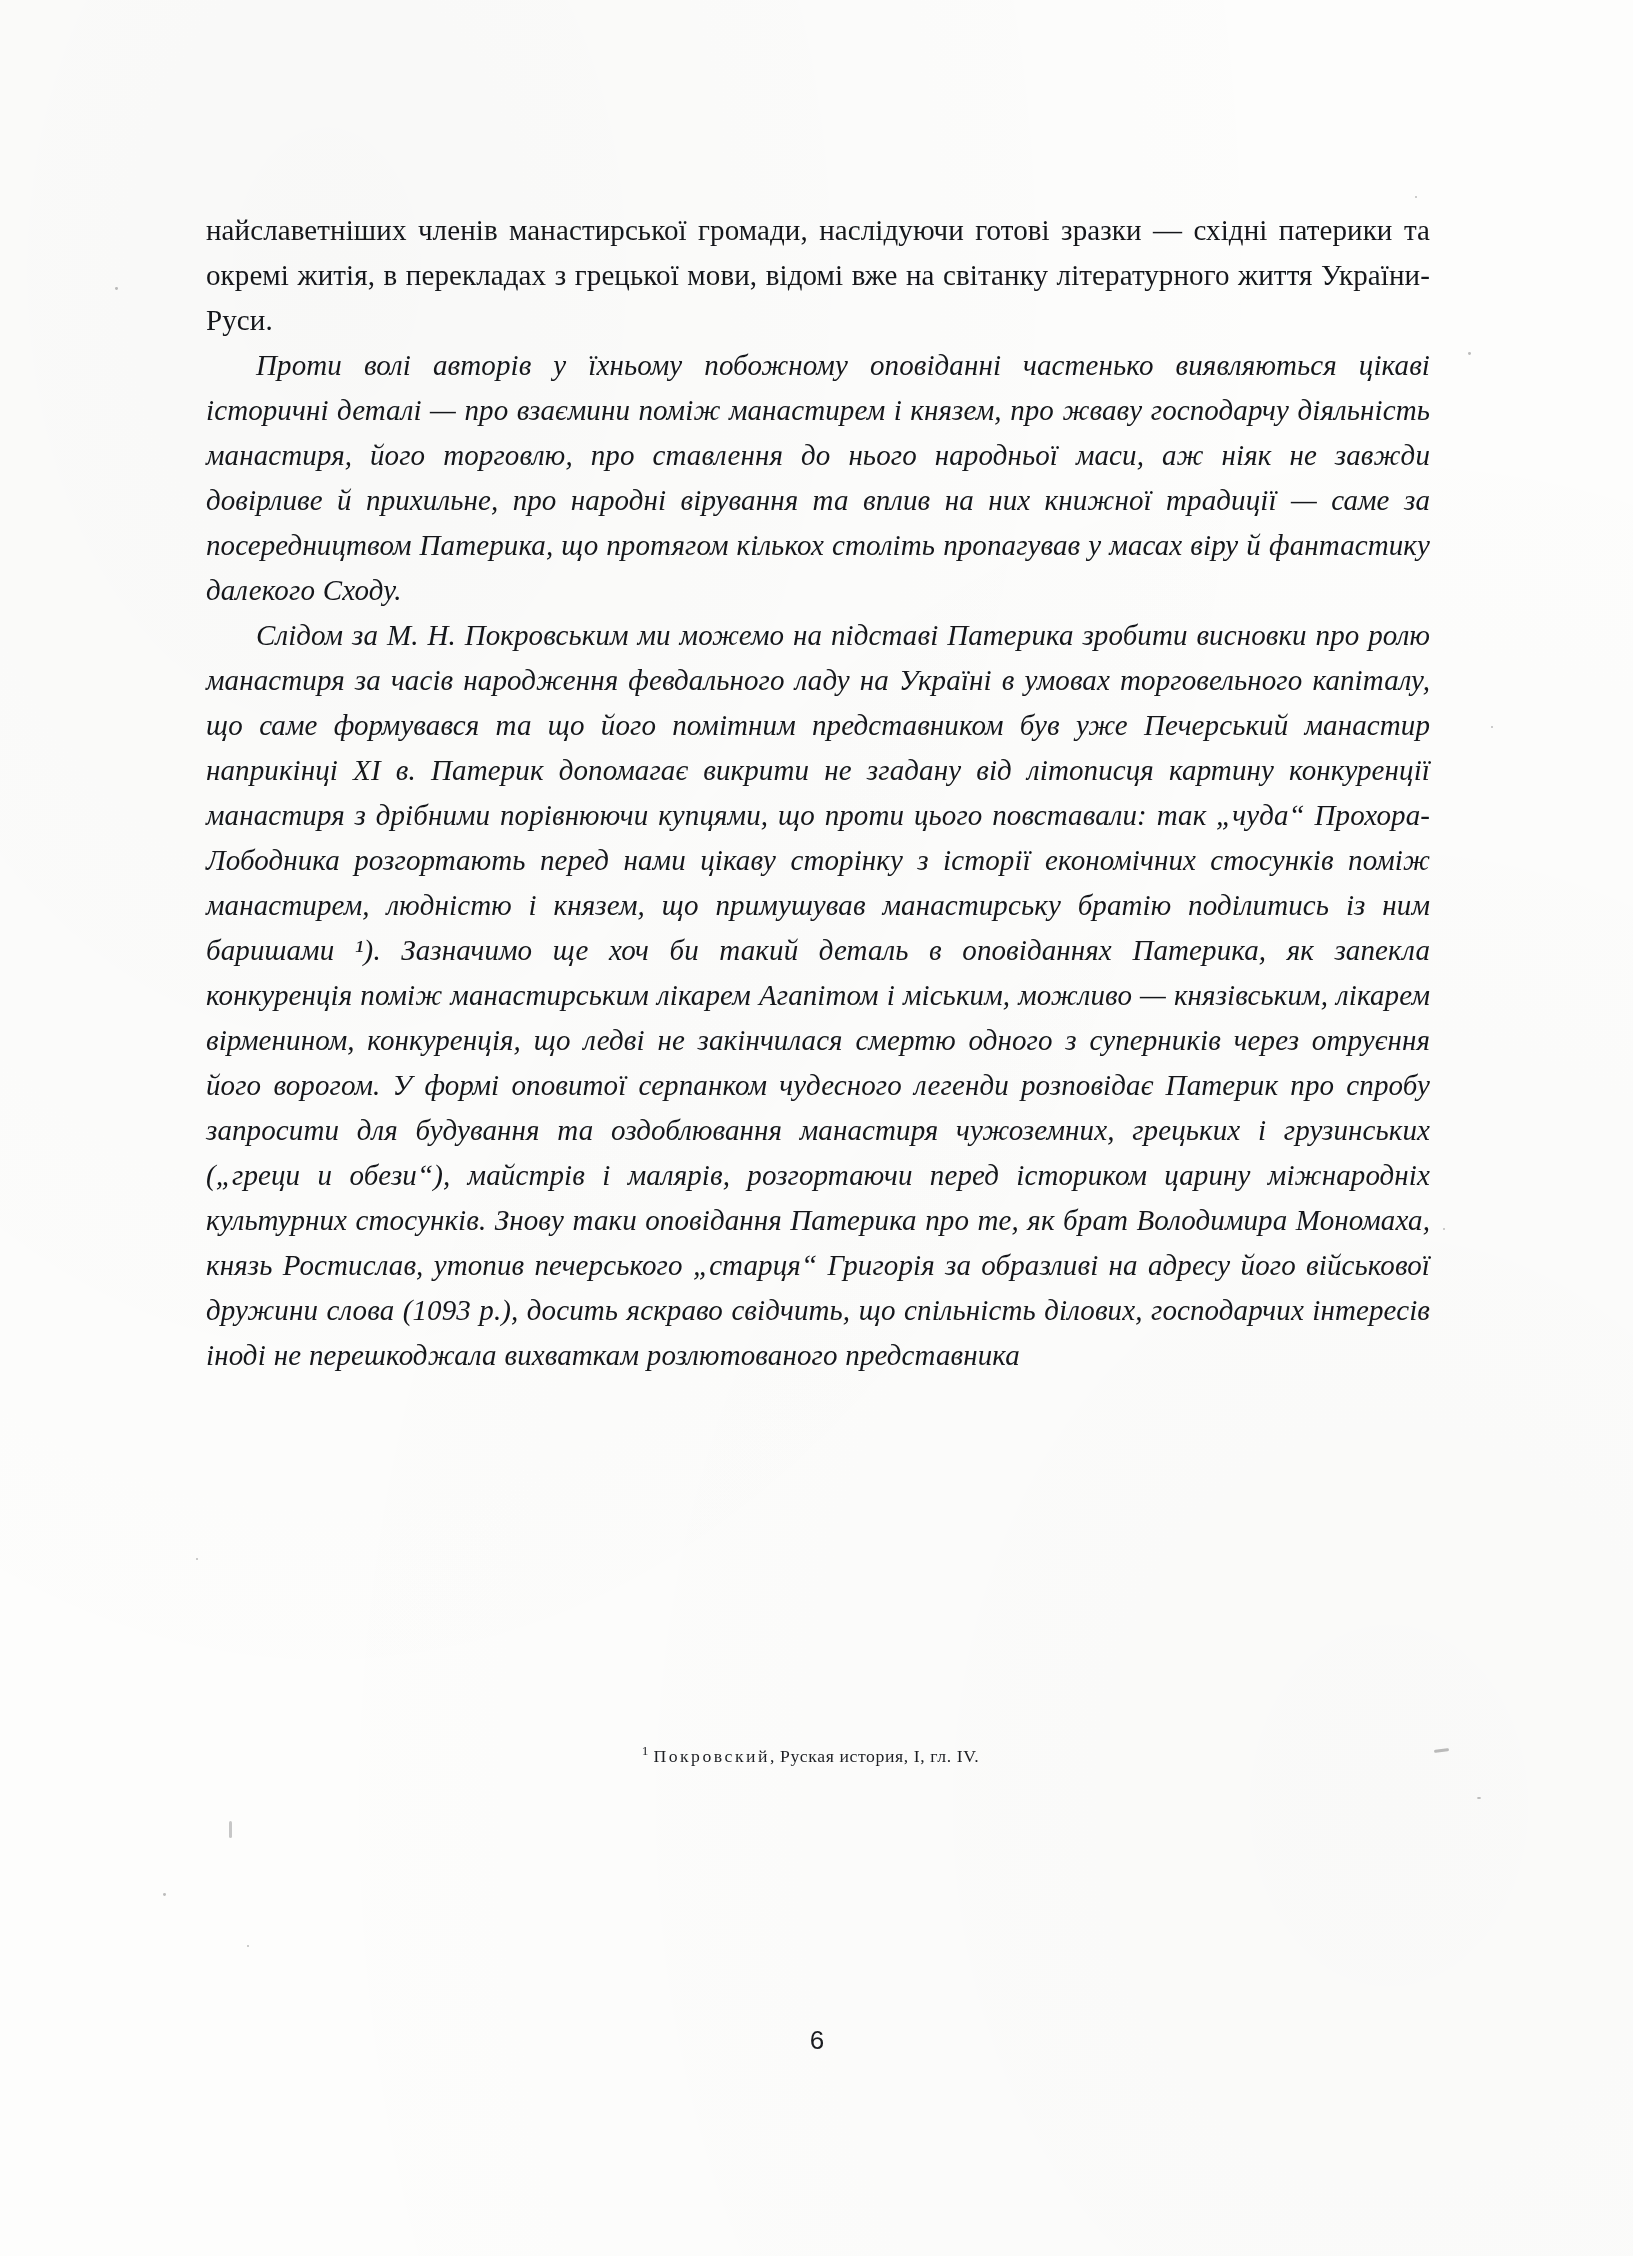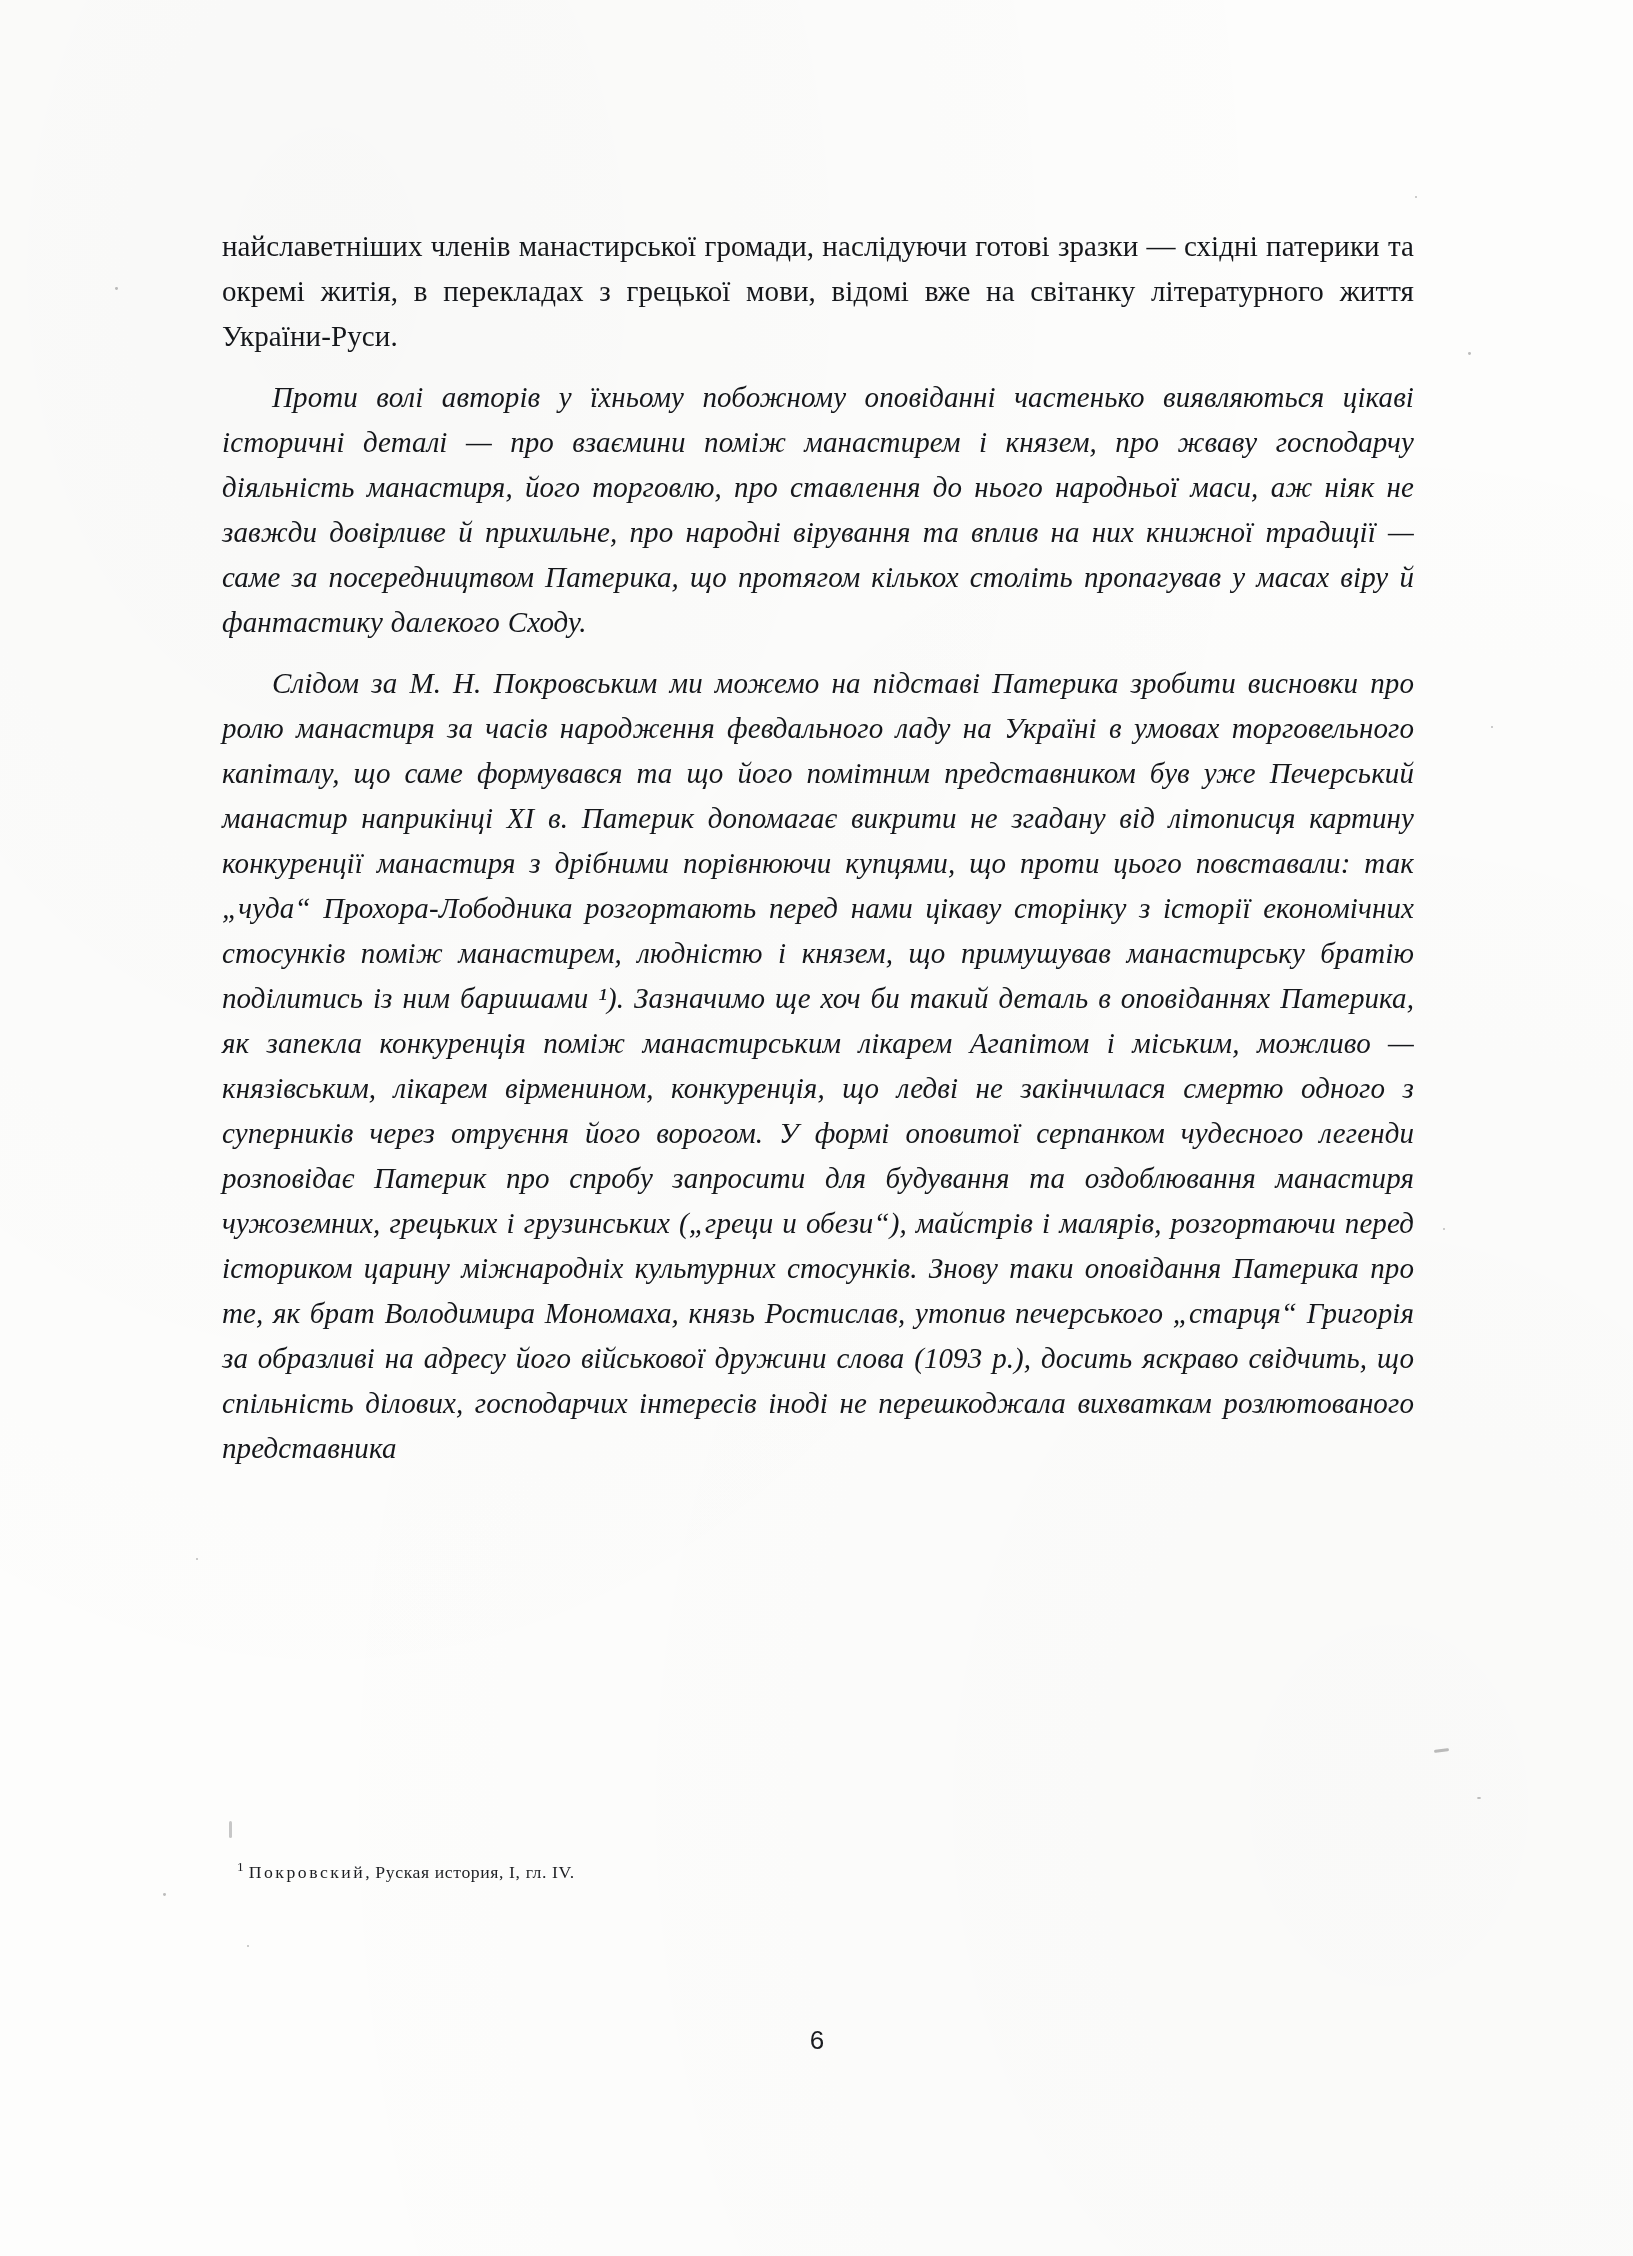--- a/index.html
+++ b/index.html
@@ -27,21 +27,21 @@
   }
 
   .text-column {
     position: absolute;
     left: 206px;
     top: 208px;
     width: 1224px;
   }
 
   p.para {
-    margin: 16px;
+    margin: 0;
     font-size: 29px;
     line-height: 45px;
     text-align: justify;
     text-justify: inter-word;
     letter-spacing: 0.1px;
     word-spacing: 0.5px;
     color: #15171b;
   }
   p.para + p.para {
     margin-top: 0;
@@ -56,26 +56,27 @@
     left: 218px;
     top: 1802px;
     width: 0px;
     height: 1px;
     background: transparent;
   }
 
   .footnote {
     position: absolute;
     left: 237px;
-    top: 1854px;
+    top: 1738px;
     width: 1147px;
     font-size: 17.7px;
     line-height: 25px;
     color: #1d1f23;
     letter-spacing: 0.6px;
+    text-align: center;
   }
   .footnote .fn-mark {
     font-size: 13.4px;
     vertical-align: super;
     letter-spacing: 0;
   }
   .footnote .fn-author {
     letter-spacing: 2.5px;
   }
 

